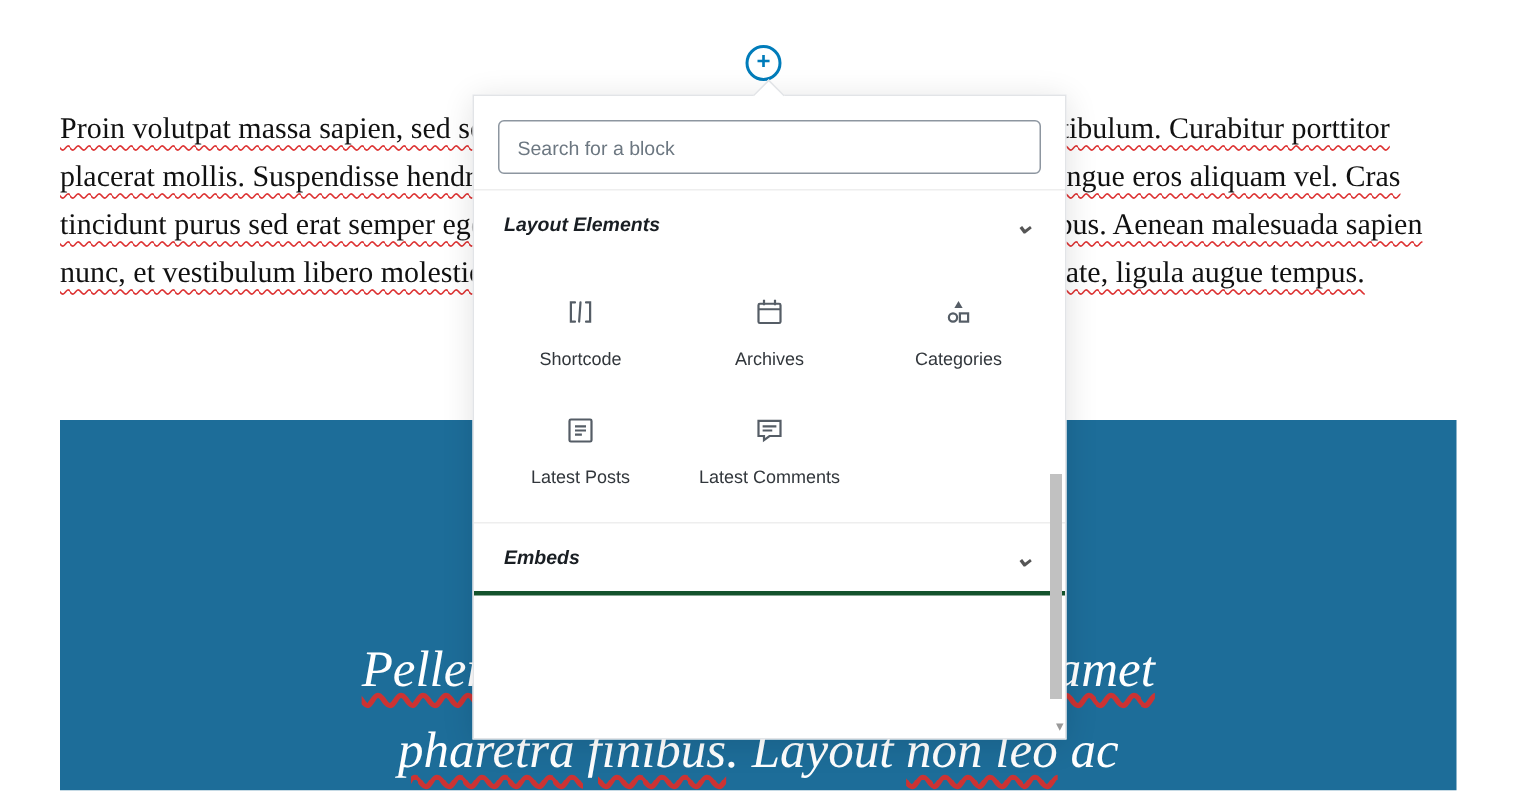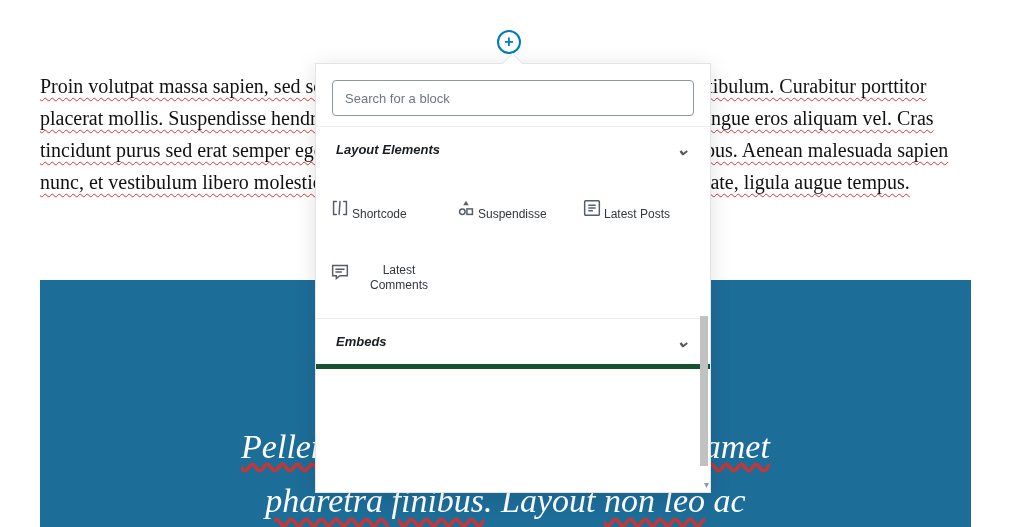--- a/index.html
+++ b/index.html
@@ -134,21 +134,21 @@
   }
 
   .grid {
     display: grid;
     grid-template-columns: repeat(3, 1fr);
     padding: 10px 8px 8px 8px;
     gap: 0px 0px;
   }
   .block-item {
     display: flex;
-    flex-direction: row;
+    flex-direction: column;
     align-items: center;
     padding: 14px 4px;
     text-align: center;
     cursor: pointer;
     color: #555d66;
   }
   .block-item .icon-box {
     width: 24px;
     height: 24px;
     display: flex;
@@ -226,30 +226,39 @@
 
       <div class="block-item">
         <div class="icon-box">
           <svg class="ic" viewBox="0 0 24 24">
               <path d="M8 5H5v14h3M16 5h3v14h-3M12 5l-1 14" stroke-linecap="round"></path>
             </svg>
         </div>
         <span class="label">Shortcode</span>
       </div>
 
+      <div class="block-item">
+        <div class="icon-box">
+          <svg class="ic" viewBox="0 0 24 24">
+              <rect x="4" y="6" width="16" height="14" rx="1"></rect>
+              <path d="M4 10h16M8 3v4M16 3v4"></path>
+            </svg>
+        </div>
+        <span class="label">Archives</span>
+      </div>
 
       <div class="block-item">
         <div class="icon-box">
           <svg class="ic" viewBox="0 0 24 24">
               <path d="M12 4l3 5H9z" fill="#555d66" stroke="none"></path>
               <circle cx="8" cy="16" r="3"></circle>
               <rect x="13" y="13" width="6" height="6"></rect>
             </svg>
         </div>
-        <span class="label">Suspendisse</span>
+        <span class="label">Categories</span>
       </div>
 
       <div class="block-item">
         <div class="icon-box">
           <svg class="ic" viewBox="0 0 24 24">
               <rect x="4" y="4" width="16" height="16" rx="1"></rect>
               <path d="M8 9h8M8 12h8M8 15h5"></path>
             </svg>
         </div>
         <span class="label">Latest Posts</span>
@@ -261,21 +270,21 @@
               <path d="M4 5h16v11H12l-4 3v-3H4z"></path>
               <path d="M7 9h10M7 12h7"></path>
             </svg>
         </div>
         <span class="label">Latest Comments</span>
       </div>
 
       <div></div>
     </div>
 
-    <div class="panel-header" style="border-bottom:5px solid #14532d;">
+    <div class="panel-header" style="border-bottom:3px solid #14532d;">
       <span>Embeds</span>
       <span class="chev">⌄</span>
     </div>
 
     <div class="scrollbar">
       <div class="scroll-thumb"></div>
       <div class="scroll-down">▾</div>
     </div>
   </div>
 </div>

